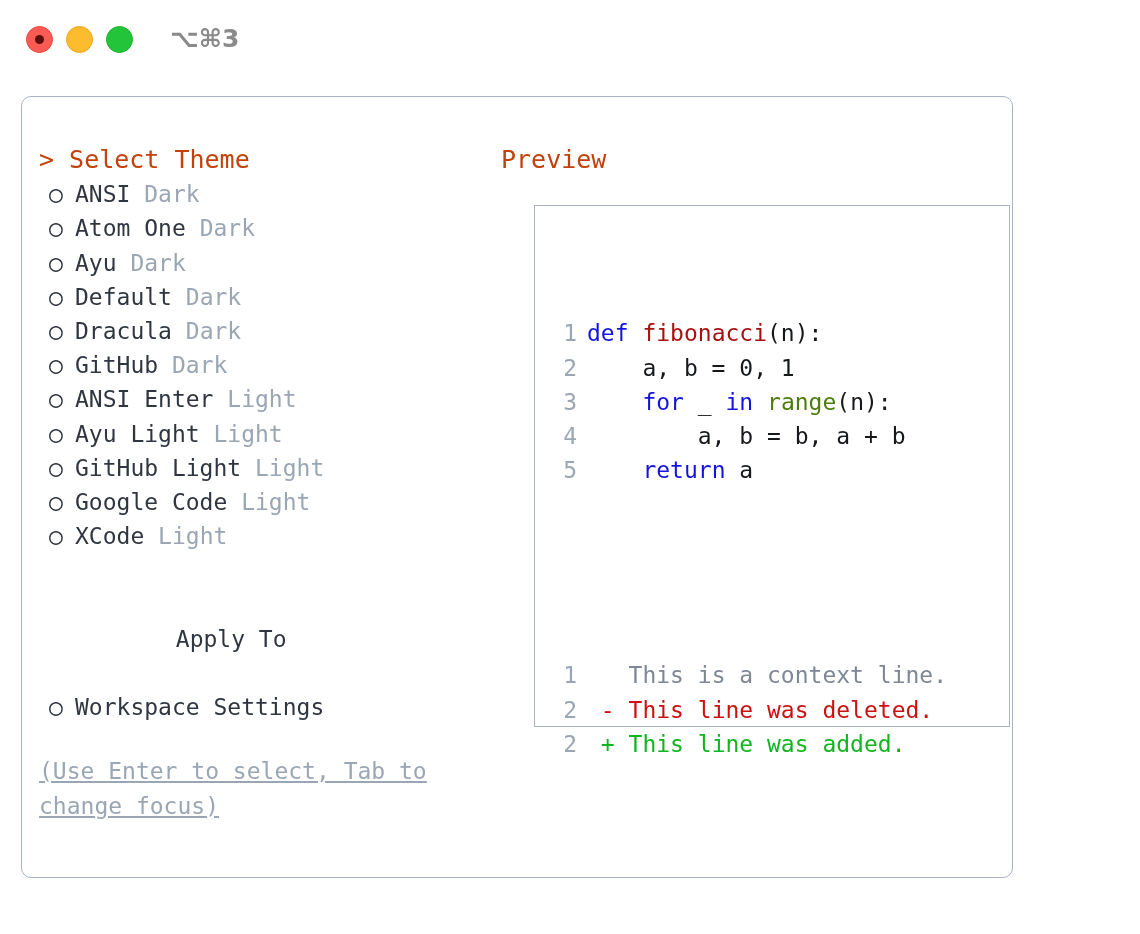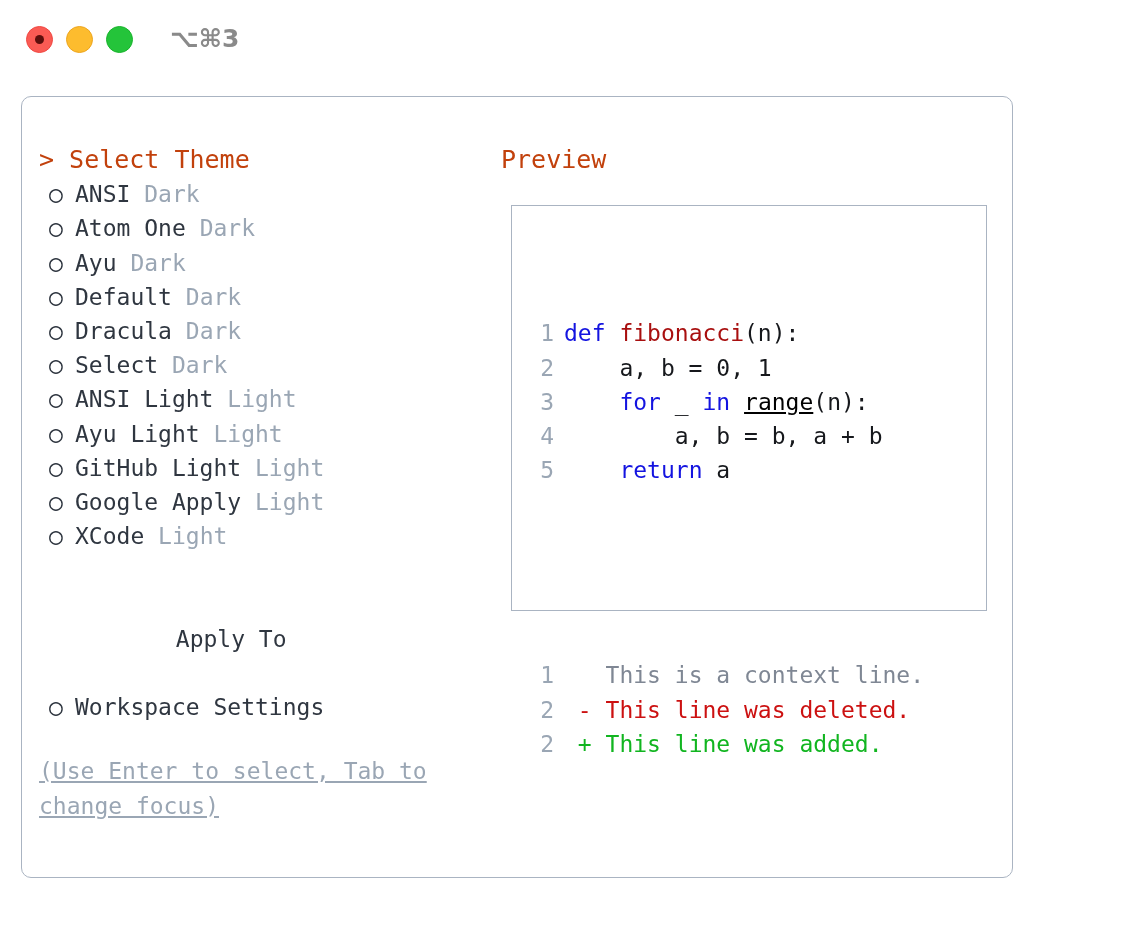--- a/index.html
+++ b/index.html
@@ -147,24 +147,24 @@
   
   #right-col {
     position: absolute;
     left: 479px;
     top: 46px;
     width: 490px;
   }
 
   #preview-box {
     position: absolute;
-    left: 489px;
+    left: 512px;
     top: 108px;
     width: 476px;
-    height: 406px;
+    height: 522px;
     border: 1.6px solid #aab4c2;
     box-sizing: border-box;
     background: #ffffff;
     padding-left: 6px;
   }
 
   #code-area {
     position: absolute;
     left: 12px;
     top: 42px;
@@ -175,21 +175,21 @@
   .code-line { white-space: pre; }
   .lineno {
     display: inline-block;
     width: 30px;
     text-align: right;
     color: #9aa6b4;
     margin-right: 10px;
   }
   .tok-kw   { color: #1414e0; }
   .tok-fn   { color: #a80f0f; }
-  .tok-call { color: #000000; text-decoration: underline; }
+  .tok-call { color: #4d7c0f; }
   .tok-txt  { color: #16181c; }
   .blank-line { height: 34.2px; }
   .diff-ctx { color: #7f8794; }
   .diff-del { color: #cc1111; }
   .diff-add { color: #11b520; }
 </style>
 </head>
 <body>
 
 <div id="titlebar">
@@ -207,25 +207,25 @@
     <div id="left-col">
 
       <div class="section-head">&gt; Select Theme</div>
 
       <div id="theme-list">
           <div class="opt-row"><span class="bullet">○</span><span class="opt-label">ANSI</span><span class="opt-badge"> Dark</span></div>
           <div class="opt-row"><span class="bullet">○</span><span class="opt-label">Atom One</span><span class="opt-badge"> Dark</span></div>
           <div class="opt-row"><span class="bullet">○</span><span class="opt-label">Ayu</span><span class="opt-badge"> Dark</span></div>
           <div class="opt-row"><span class="bullet">○</span><span class="opt-label">Default</span><span class="opt-badge"> Dark</span></div>
           <div class="opt-row"><span class="bullet">○</span><span class="opt-label">Dracula</span><span class="opt-badge"> Dark</span></div>
-          <div class="opt-row"><span class="bullet">○</span><span class="opt-label">Select</span><span class="opt-badge"> Dark</span></div>
-          <div class="opt-row"><span class="bullet">○</span><span class="opt-label">ANSI Light</span><span class="opt-badge"> Light</span></div>
+          <div class="opt-row"><span class="bullet">○</span><span class="opt-label">GitHub</span><span class="opt-badge"> Dark</span></div>
+          <div class="opt-row"><span class="bullet">○</span><span class="opt-label">ANSI Enter</span><span class="opt-badge"> Light</span></div>
           <div class="opt-row"><span class="bullet">○</span><span class="opt-label">Ayu Light</span><span class="opt-badge"> Light</span></div>
           <div class="opt-row"><span class="bullet">○</span><span class="opt-label">GitHub Light</span><span class="opt-badge"> Light</span></div>
-          <div class="opt-row"><span class="bullet">○</span><span class="opt-label">Google Apply</span><span class="opt-badge"> Light</span></div>
+          <div class="opt-row"><span class="bullet">○</span><span class="opt-label">Google Code</span><span class="opt-badge"> Light</span></div>
           <div class="opt-row"><span class="bullet">○</span><span class="opt-label">XCode</span><span class="opt-badge"> Light</span></div>
         </div>
 
       <div class="spacer-row"></div>
 
       <div class="plain-row">
         <span class="bullet">○</span><span>Apply To</span>
       </div>
 
       <div id="apply-to-list">

